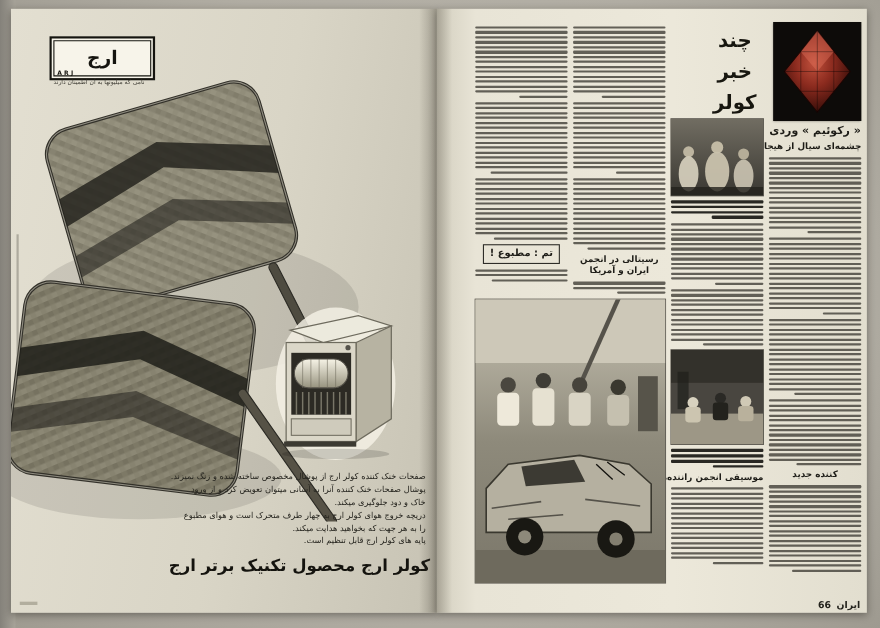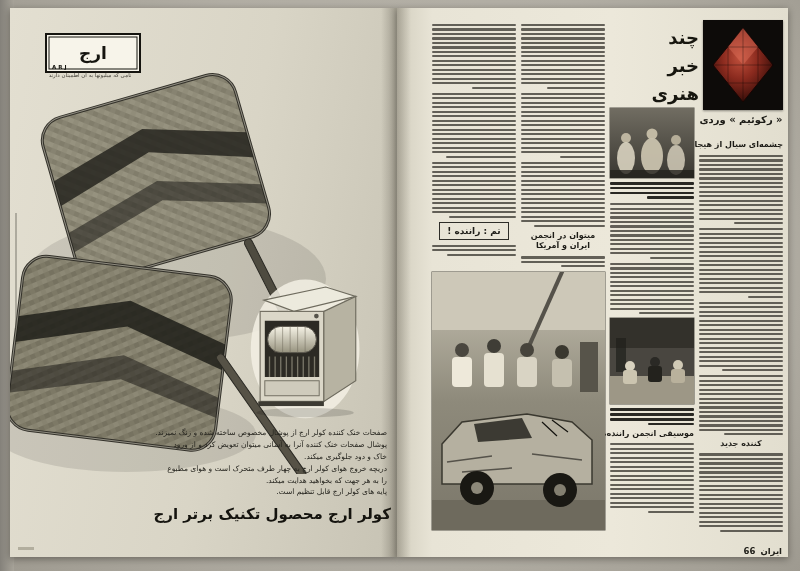--- a/index.html
+++ b/index.html
@@ -32,27 +32,27 @@
   .ad-copy div{margin-bottom:1px;}
   .ad-headline{position:absolute;right:6px;top:497px;font-size:15px;font-weight:bold;color:#14130e;
     direction:rtl;white-space:nowrap;z-index:6;}
   .spine-mark{position:absolute;left:5px;top:205px;width:2px;height:115px;background:#6f6c62;opacity:.45;}
   .corner-mark{position:absolute;left:8px;bottom:7px;width:16px;height:3px;background:#85816f;opacity:.5;}
 
   
   .gem-box{position:absolute;left:306px;top:12px;width:80px;height:90px;background:#0d0b09;
     box-shadow:0 1px 2px rgba(0,0,0,.4);}
   .gem-box svg{display:block;width:100%;height:100%;}
-  .news-title{position:absolute;left:240px;top:16px;width:62px;text-align:right;direction:rtl;}
+  .news-title{position:absolute;left:240px;top:16px;width:62px;text-align:center;direction:rtl;}
   .title-word{font-size:18px;font-weight:bold;color:#17160f;line-height:1.55;}
   .col{position:absolute;width:84px;}
   .c1{left:302px;top:106px;} .c2{left:213px;top:100px;}
   .c3{left:124px;top:16px;}  .c4{left:35px;top:16px;}
   .kicker{font-size:10px;font-weight:bold;color:#1c1b16;text-align:center;direction:rtl;
-    white-space:nowrap;margin-bottom:15px;}
+    white-space:nowrap;margin-bottom:3px;}
   .art-title{font-size:8px;font-weight:bold;color:#1c1b16;text-align:center;direction:rtl;
     white-space:nowrap;margin-bottom:6px;letter-spacing:-0.2px;}
   .subhead{font-size:8px;font-weight:bold;color:#1e1d18;text-align:center;direction:rtl;
     white-space:nowrap;margin:2px 0 5px;}
   .subhead.wrap{white-space:normal;line-height:1.3;}
   .boxhead{border:1.2px solid #2e2d28;margin:4px 7px 5px;padding:3px 2px;text-align:center;
     font-size:9px;font-weight:bold;color:#1e1d18;direction:rtl;white-space:nowrap;overflow:hidden;}
   .para{margin-bottom:4px;direction:rtl;}
   .skl{height:2.1px;margin-bottom:2.4px;background:#44423a;opacity:.82;border-radius:1px;margin-left:auto;}
   .cap .skl{height:2.7px;background:#1f1e19;margin-bottom:2.1px;opacity:.95;}
@@ -158,21 +158,21 @@
         <rect width="80" height="90" fill="#0d0b09"></rect>
         <polygon points="40,8 70,45 40,82 10,45" fill="url(#gemG)" stroke="#1a0604" stroke-width="1"></polygon>
         <polygon points="40,8 55,27 40,45 25,27" fill="#e0705a" opacity="0.45"></polygon>
         <path d="M40 8 L40 82 M10 45 H70 M25 27 L55 27 L55 63 L25 63 Z" stroke="#000" stroke-width="0.7" fill="none" opacity="0.45"></path>
       </svg>
     </div>
 
     <div class="news-title">
       <div class="title-word">چند</div>
       <div class="title-word">خبر</div>
-      <div class="title-word">هنری</div>
+      <div class="title-word">کولر</div>
     </div>
 
     <div class="col c1">
       <div class="kicker">« رکوئیم » وردی</div>
       <div class="art-title">چشمه‌ای سیال از هیجان‌ها</div>
       <div class="para">
           <div class="skl"></div>
           <div class="skl"></div>
           <div class="skl"></div>
           <div class="skl"></div>
@@ -404,21 +404,21 @@
           <div class="skl"></div>
           <div class="skl"></div>
           <div class="skl"></div>
           <div class="skl"></div>
           <div class="skl"></div>
           <div class="skl"></div>
           <div class="skl"></div>
           <div class="skl"></div>
           <div class="skl" style="width: 84%;"></div>
         </div>
-      <div class="subhead wrap">میتوان در انجمن ایران و آمریکا</div>
+      <div class="subhead wrap">رسیتالی در انجمن ایران و آمریکا</div>
       <div class="para">
           <div class="skl"></div>
           <div class="skl"></div>
           <div class="skl" style="width: 52%;"></div>
         </div>
     </div>
 
     <div class="col c4">
       <div class="para">
           <div class="skl"></div>
@@ -462,21 +462,21 @@
           <div class="skl"></div>
           <div class="skl"></div>
           <div class="skl"></div>
           <div class="skl"></div>
           <div class="skl"></div>
           <div class="skl"></div>
           <div class="skl"></div>
           <div class="skl"></div>
           <div class="skl" style="width: 80%;"></div>
         </div>
-      <div class="boxhead">تم : راننده !</div>
+      <div class="boxhead">تم : مطبوع !</div>
       <div class="para">
           <div class="skl"></div>
           <div class="skl"></div>
           <div class="skl" style="width: 82%;"></div>
         </div>
     </div>
 
     <div class="photo big-photo">
       <svg viewBox="0 0 173 258">
         <defs>

